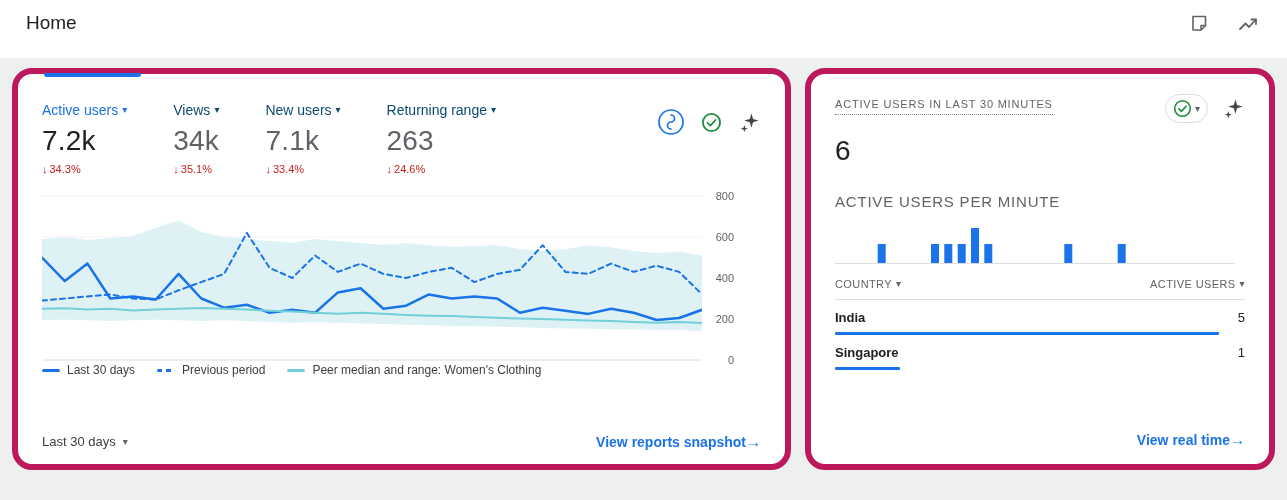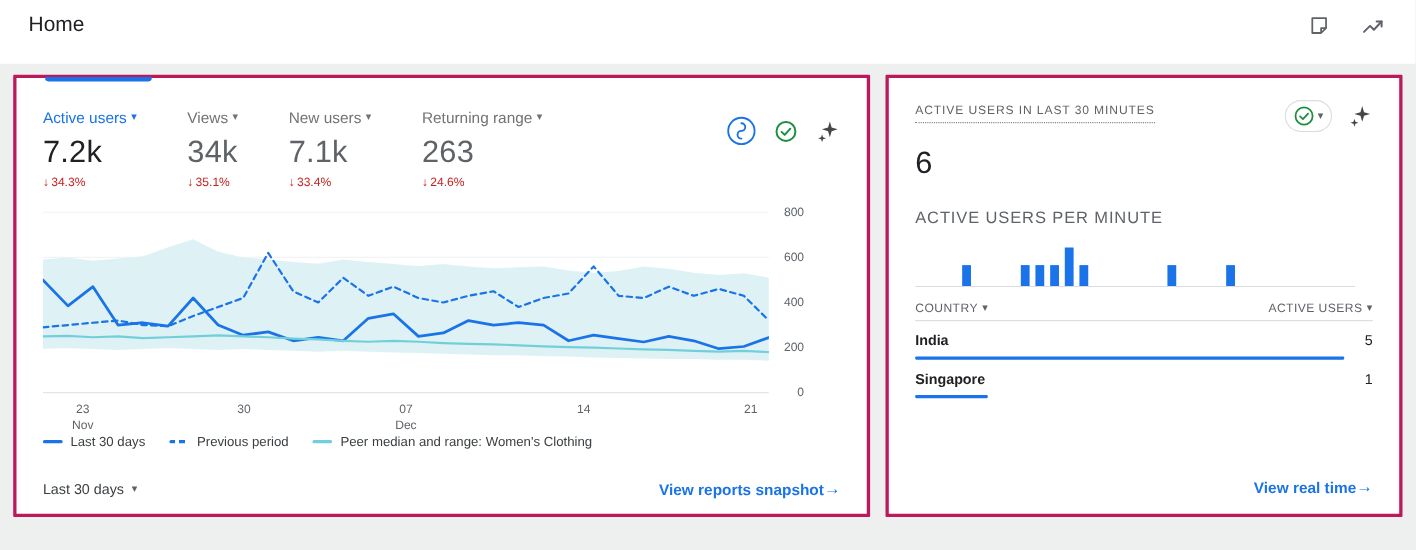--- a/index.html
+++ b/index.html
@@ -6,29 +6,29 @@
   html,body{width:1287px;height:500px}
   body{background:#eef0f0;font-family:"Liberation Sans","DejaVu Sans",sans-serif;color:#202124;overflow:hidden}
 
   
   .topbar{height:58px;background:#fff;display:flex;align-items:center;justify-content:space-between;padding:0 28px 12px 26px}
   .page-title{font-size:19px;color:#202124}
   .topbar-actions{display:flex;gap:28px;align-items:center}
   .iconbtn{background:none;border:none;padding:0;display:flex;cursor:pointer}
 
   main{display:flex;gap:14px;padding:10px 12px 0}
-  .card{background:#fff;border:3px solid #be185d;border-radius:1px;position:relative}
+  .card{background:#fff;border:6px solid #be185d;border-radius:20px;position:relative}
   .card-left{width:779px;height:402px;padding:22px 24px 14px;display:flex;flex-direction:column}
   .card-right{flex:1;height:402px;padding:20px 24px 16px;display:flex;flex-direction:column}
   .tab-indicator{position:absolute;top:-1px;left:26px;width:97px;height:4px;background:#1a73e8;border-radius:0 0 3px 3px}
 
   
   .metrics-row{display:flex;gap:46px;margin-top:6px}
   .metric{cursor:pointer}
-  .metric-label{font-size:14px;color:#737373;display:flex;align-items:center;gap:4px;white-space:nowrap}
+  .metric-label{font-size:14px;color:#0c4a6e;display:flex;align-items:center;gap:4px;white-space:nowrap}
   .metric.selected .metric-label{color:#1a73e8}
   .metric-value{font-size:28px;margin-top:7px;color:#5f6368;letter-spacing:.2px}
   .metric.selected .metric-value{color:#202124}
   .metric-delta{font-size:11px;color:#c5221f;margin-top:6px;display:flex;gap:2px;align-items:center}
   .caret{font-size:10px;line-height:1;color:inherit}
   .metric-icons{margin-left:auto;display:flex;align-items:center;gap:16px;align-self:flex-start;padding-top:6px}
 
   
   .chart-wrap{display:flex;margin-top:16px}
   .plot{position:relative;width:660px}
@@ -55,21 +55,21 @@
   .rc-header{display:flex;justify-content:space-between;align-items:flex-start}
   .rc-title{font-size:11px;letter-spacing:.8px;color:#5f6368;border-bottom:1px dotted #80868b;padding-bottom:4px;margin-top:4px}
   .rc-controls{display:flex;gap:14px;align-items:center}
   .status-pill{display:flex;align-items:center;gap:3px;border:1px solid #dadce0;border-radius:16px;padding:4px 7px;background:#fff;cursor:pointer}
   .status-pill .caret{color:#5f6368}
   .big-number{font-size:28px;margin-top:12px}
   .pm-label{font-size:15px;letter-spacing:.8px;color:#5f6368;margin-top:26px}
   #minute-svg{display:block;margin-top:8px}
 
   .country-table{margin-top:14px}
-  .ct-head{display:flex;justify-content:space-between;font-size:11px;letter-spacing:.4px;color:#5f6368;padding-bottom:4px;border-bottom:1px solid #dadce0}
+  .ct-head{display:flex;justify-content:space-between;font-size:11px;letter-spacing:.4px;color:#5f6368;padding-bottom:9px;border-bottom:1px solid #dadce0}
   .ct-col{display:flex;align-items:center;gap:4px;cursor:pointer}
   .ct-row{padding-top:10px}
   .ct-line{display:flex;justify-content:space-between;font-size:13px}
   .ct-country{font-weight:bold;color:#202124}
   .ct-users{color:#202124}
   .ct-bar-track{width:calc(100% - 26px);margin-top:7px;height:3px}
   .ct-bar{height:3px;background:#1a73e8;border-radius:1px}
   .rc-footer{margin-top:auto;display:flex;justify-content:flex-end}
 </style>
 </head>
@@ -172,39 +172,20 @@
             <line x1="0" y1="169" x2="660" y2="169" stroke="#dadce0" stroke-width="1"></line>
             <line x1="0" y1="128" x2="660" y2="128" stroke="#f1f3f4" stroke-width="1"></line>
             <line x1="0" y1="87" x2="660" y2="87" stroke="#f1f3f4" stroke-width="1"></line>
             <line x1="0" y1="46" x2="660" y2="46" stroke="#f1f3f4" stroke-width="1"></line>
             <line x1="0" y1="5" x2="660" y2="5" stroke="#f1f3f4" stroke-width="1"></line>
             <path d="M0.0 48.0 L 22.8 46.0 L 45.5 49.1 L 68.3 47.0 L 91.0 45.0 L 113.8 36.8 L 136.6 29.6 L 159.3 40.9 L 182.1 46.0 L 204.8 48.0 L 227.6 50.1 L 250.3 51.7 L 273.1 48.0 L 295.9 50.1 L 318.6 52.1 L 341.4 53.8 L 364.1 52.1 L 386.9 54.2 L 409.7 55.8 L 432.4 55.0 L 455.2 54.2 L 477.9 57.9 L 500.7 59.9 L 523.4 58.3 L 546.2 54.2 L 569.0 56.3 L 591.7 59.9 L 614.5 62.0 L 637.2 60.4 L 660.0 64.5 L 660.0 139.9 L 637.2 139.1 L 614.5 139.1 L 591.7 138.3 L 569.0 138.3 L 546.2 137.8 L 523.4 137.4 L 500.7 137.0 L 477.9 136.2 L 455.2 135.8 L 432.4 135.0 L 409.7 135.0 L 386.9 134.2 L 364.1 133.7 L 341.4 132.9 L 318.6 132.5 L 295.9 131.7 L 273.1 130.9 L 250.3 131.7 L 227.6 130.9 L 204.8 130.1 L 182.1 129.2 L 159.3 130.1 L 136.6 129.2 L 113.8 128.4 L 91.0 129.2 L 68.3 130.1 L 45.5 129.2 L 22.8 128.4 L 0.0 129.0 Z" fill="#def2f6"></path>
             <polyline points="0.0,66.5 22.8,90.1 45.5,72.6 68.3,107.5 91.0,105.4 113.8,108.5 136.6,82.9 159.3,107.5 182.1,116.7 204.8,113.7 227.6,121.8 250.3,118.8 273.1,121.8 295.9,101.4 318.6,97.3 341.4,117.8 364.1,114.7 386.9,103.4 409.7,107.5 432.4,105.4 455.2,107.5 477.9,121.8 500.7,116.7 523.4,119.8 546.2,122.9 569.0,117.8 591.7,121.8 614.5,129.0 637.2,127.0 660.0,118.8" fill="none" stroke="#1a73e8" stroke-width="2.5" stroke-linejoin="round" stroke-linecap="round"></polyline>
             <polyline points="0.0,109.6 22.8,107.5 45.5,105.4 68.3,103.4 91.0,107.5 113.8,108.5 136.6,99.3 159.3,91.1 182.1,82.9 204.8,41.9 227.6,76.8 250.3,87.0 273.1,64.5 295.9,80.9 318.6,72.6 341.4,82.9 364.1,87.0 386.9,80.9 409.7,76.8 432.4,91.1 455.2,82.9 477.9,78.8 500.7,54.2 523.4,80.9 546.2,82.9 569.0,72.6 591.7,80.9 614.5,74.7 637.2,80.9 660.0,103.4" fill="none" stroke="#1a73e8" stroke-width="2" stroke-dasharray="5 4" stroke-linejoin="round" stroke-linecap="round"></polyline>
             <polyline points="0.0,117.8 22.8,117.3 45.5,118.6 68.3,117.8 91.0,119.4 113.8,118.6 136.6,117.8 159.3,116.9 182.1,117.8 204.8,118.6 227.6,119.8 250.3,120.6 273.1,121.8 295.9,122.7 318.6,121.8 341.4,122.7 364.1,123.9 386.9,124.7 409.7,125.1 432.4,125.9 455.2,126.8 477.9,127.6 500.7,128.0 523.4,128.8 546.2,129.6 569.0,130.1 591.7,130.9 614.5,131.7 637.2,130.9 660.0,132.1" fill="none" stroke="#72cfd9" stroke-width="2" stroke-linejoin="round" stroke-linecap="round"></polyline>
           </svg>
-        <div id="x-labels">
-            <div class="tick" style="left: 5.5%;">
-              <div>23</div>
-              <div>Nov</div>
-            </div>
-            <div class="tick" style="left: 27.7%;">
-              <div>30</div>
-            </div>
-            <div class="tick" style="left: 50%;">
-              <div>07</div>
-              <div>Dec</div>
-            </div>
-            <div class="tick" style="left: 74.5%;">
-              <div>14</div>
-            </div>
-            <div class="tick" style="left: 97.5%;">
-              <div>21</div>
-            </div>
-          </div>
       </div>
       <div id="y-labels">
           <span style="top: 163px;">0</span>
           <span style="top: 122px;">200</span>
           <span style="top: 81px;">400</span>
           <span style="top: 40px;">600</span>
           <span style="top: -1px;">800</span>
         </div>
     </div>
 

